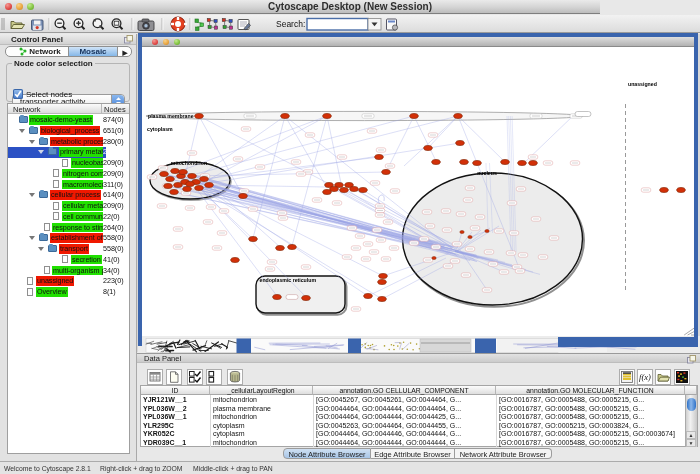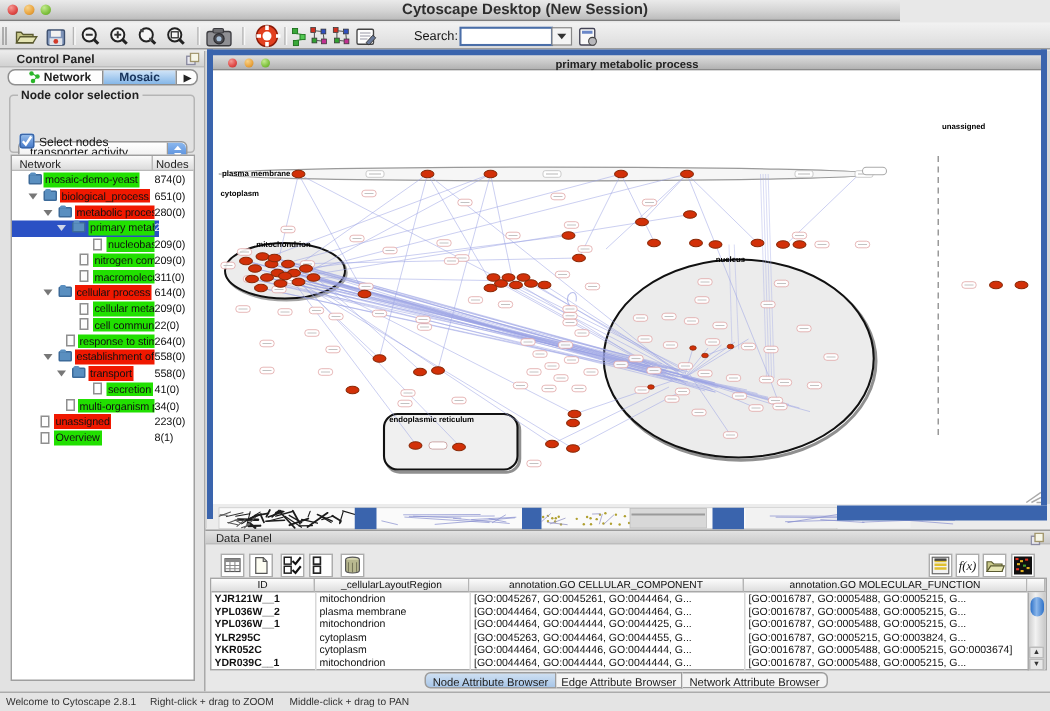--- a/index.html
+++ b/index.html
@@ -422,21 +422,20 @@
 <rect x="282" y="3" width="51" height="13" fill="#d8d8d8" stroke="#bbb" stroke-width="0.5"></rect>
 <line x1="283" y1="7" x2="332" y2="7" stroke="#9a9a9a" stroke-width="1.2"></line>
     </svg></div>
 <div id="win-top" class="abs"></div>
 <div id="win-left" class="abs"></div>
 <div id="win-right" class="abs"></div>
 <div id="win-title" class="abs">
   <div class="wl" style="left:10px;background:radial-gradient(circle at 35% 30%,#f59a95,#df4744 60%,#b03330);"></div>
   <div class="wl" style="left:21px;background:radial-gradient(circle at 35% 30%,#f8d38a,#e9a33d 60%,#bd7e2a);"></div>
   <div class="wl" style="left:32px;background:radial-gradient(circle at 35% 30%,#c4eb8f,#7fc13e 60%,#5f9a2c);"></div>
-  <div class="t">primary metabolic process</div>
 </div>
 <div id="canvas" class="abs"><svg width="552" height="289">
       <ellipse cx="222.5" cy="69" rx="218.5" ry="4.6" fill="#f6f6f6" stroke="#9a9a9a" stroke-width="0.8"></ellipse>
 <ellipse cx="49" cy="134.7" rx="40" ry="18.5" fill="none" stroke="#666" stroke-width="1.6" stroke-opacity="0.6"></ellipse>
 <ellipse cx="48" cy="133.5" rx="40" ry="18.5" fill="#ececec" stroke="#111" stroke-width="1.3"></ellipse>
 <ellipse cx="352.0" cy="193.8" rx="90" ry="66" fill="none" stroke="#555" stroke-width="2" stroke-opacity="0.65"></ellipse>
 <ellipse cx="350.5" cy="192" rx="90" ry="66" fill="#ececec" stroke="#111" stroke-width="1.4"></ellipse>
 <rect x="115.5" y="230.8" width="89" height="37" rx="9" fill="none" stroke="#555" stroke-width="2" stroke-opacity="0.65"></rect>
 <rect x="114" y="229" width="89" height="37" rx="9" fill="#f0f0f0" stroke="#111" stroke-width="1.4"></rect>
 <line x1="483.5" y1="57" x2="483.5" y2="244" stroke="#999" stroke-width="1" stroke-dasharray="4,3"></line>

